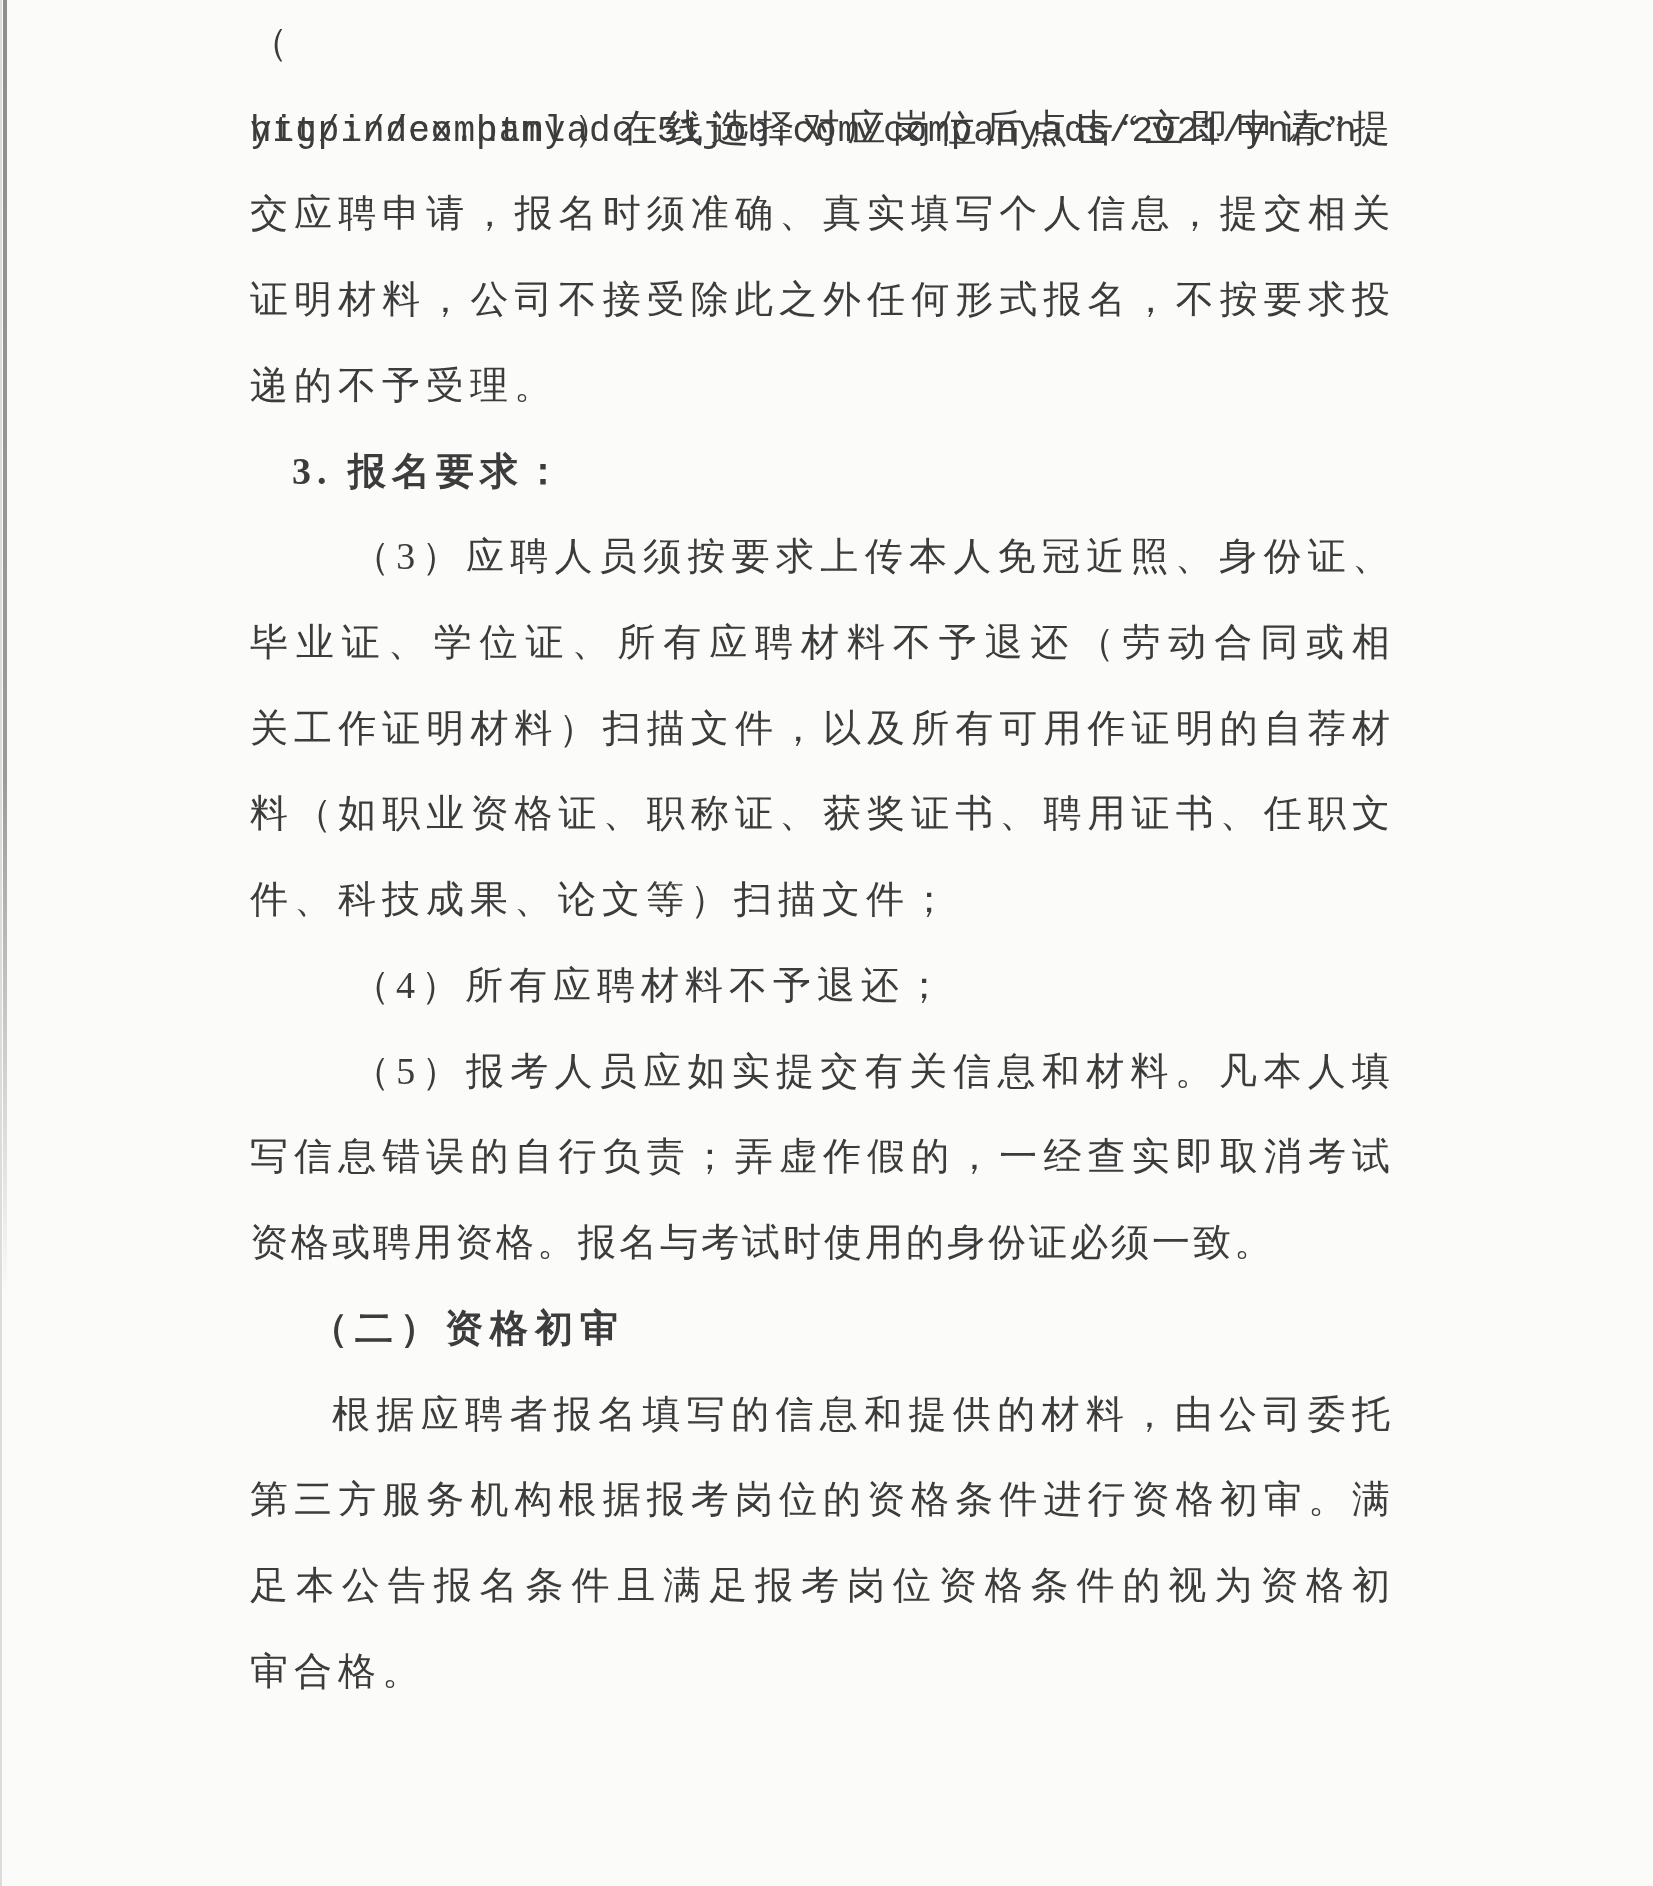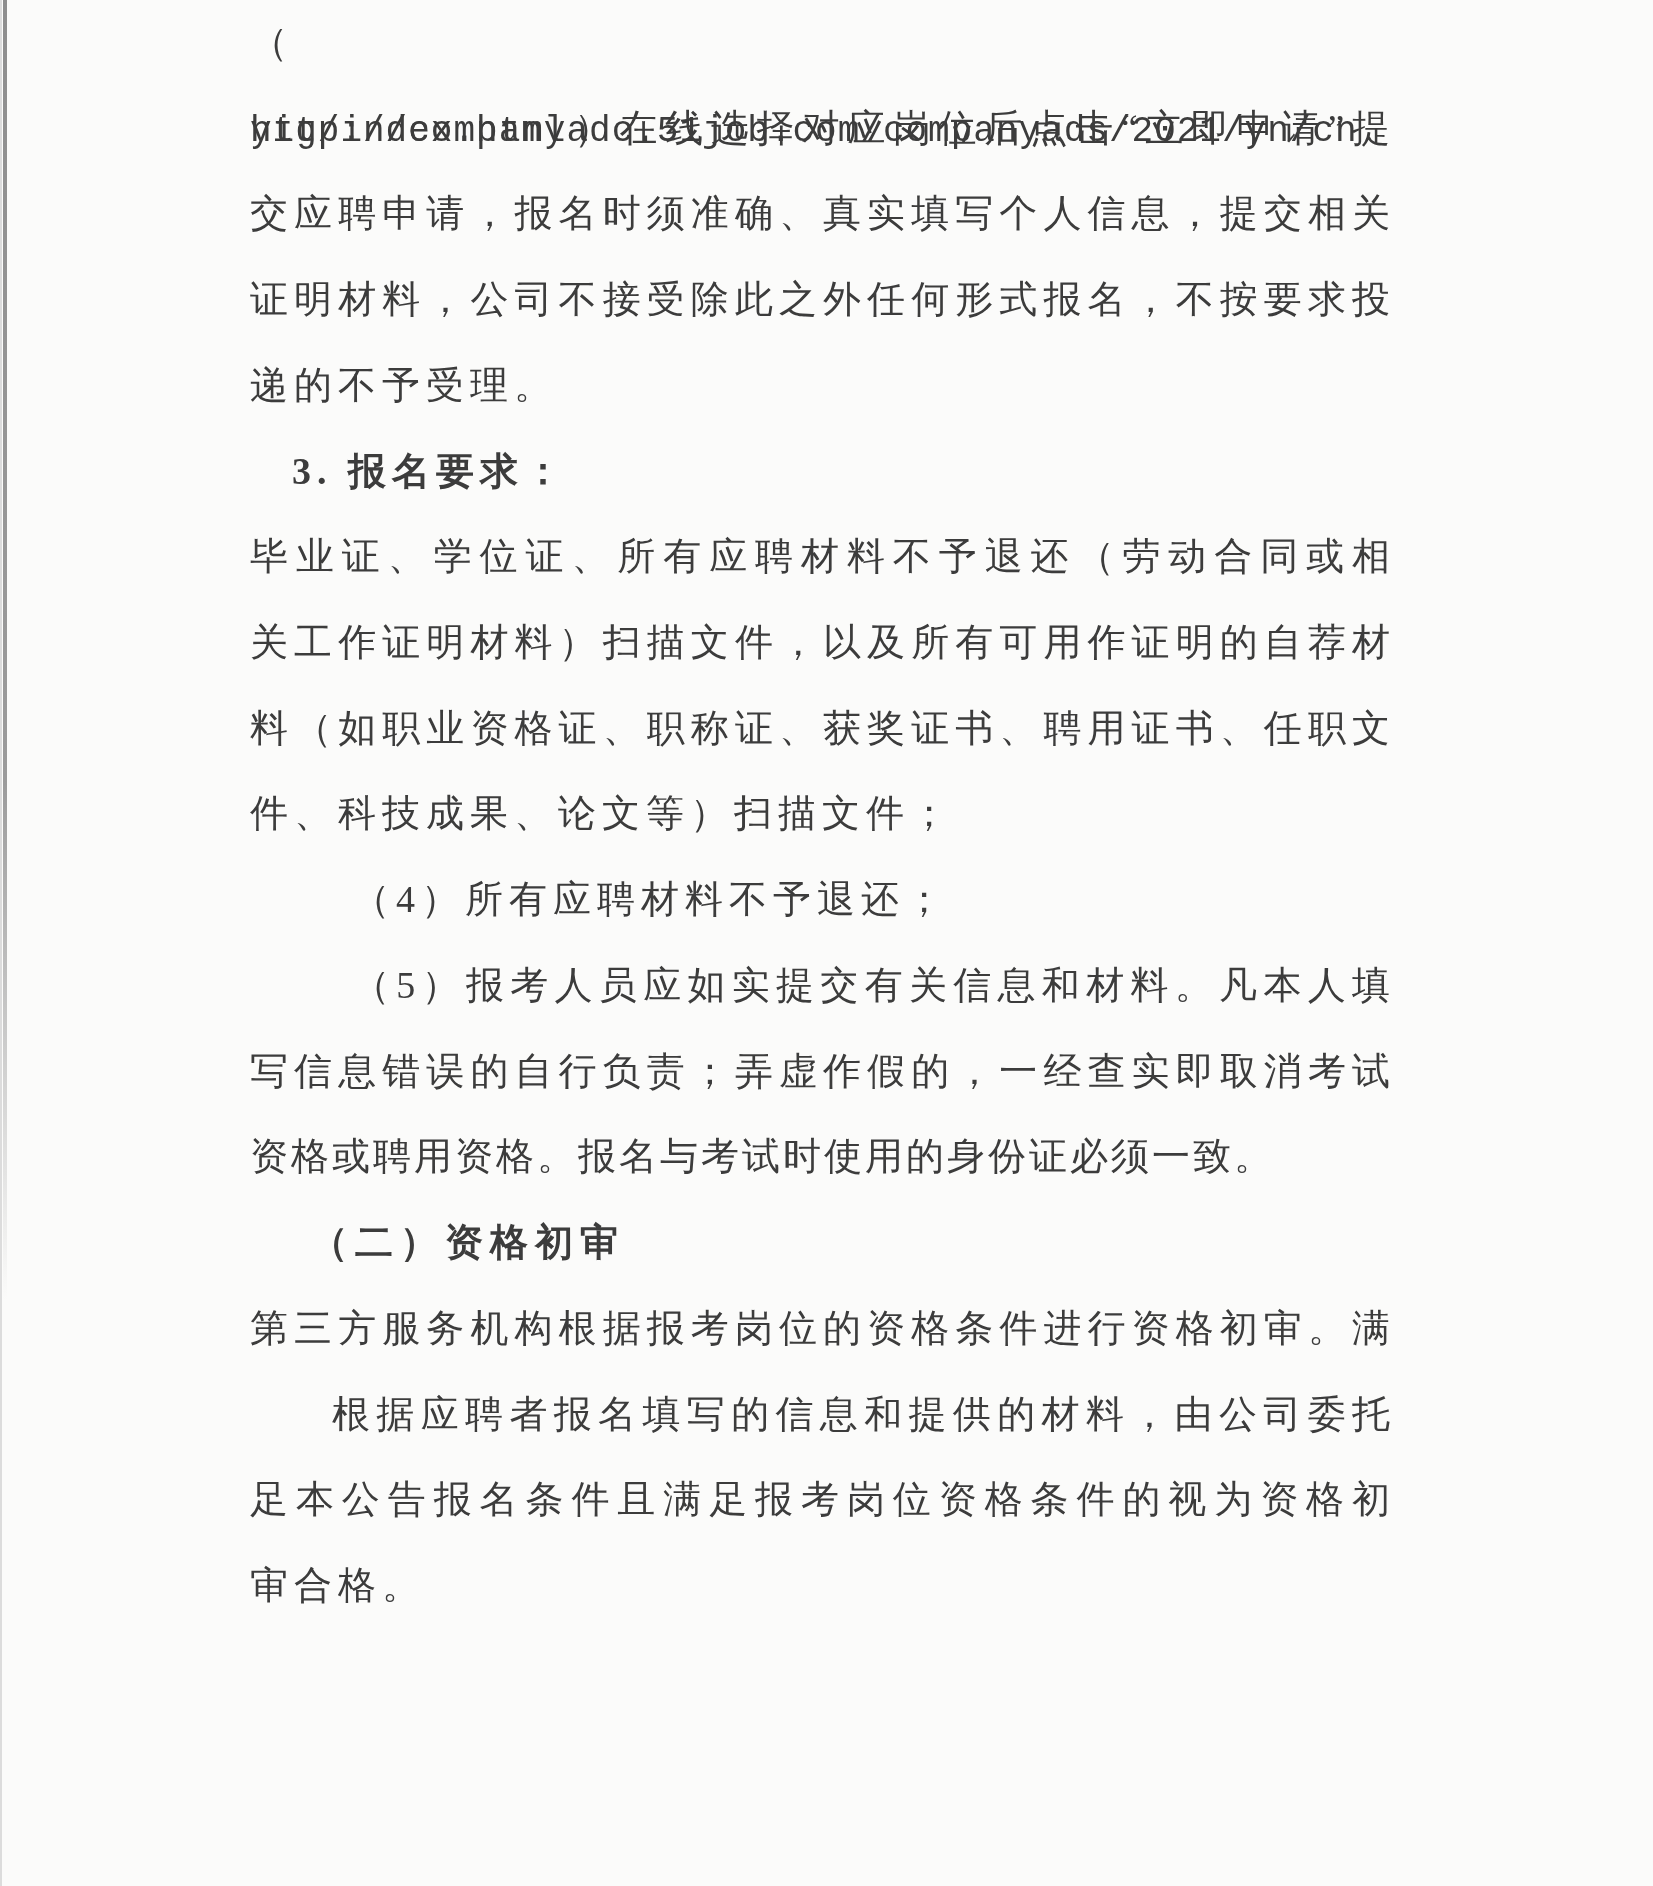--- a/index.html
+++ b/index.html
@@ -71,30 +71,31 @@
     <div class="line full"><span>（ </span><span class="mono">http://companyadc.51job.com/companyads/2021/yn/cn</span></div>
 
     <div class="line full"><span class="mono">yig/index.html</span><span>）在线选择对应岗位后点击“立即申请”提</span></div>
 
     <div class="line full">交应聘申请，报名时须准确、真实填写个人信息，提交相关</div>
     <div class="line full">证明材料，公司不接受除此之外任何形式报名，不按要求投</div>
     <div class="line sp">递的不予受理。</div>
 
     <div class="line h1">3. 报名要求：</div>
 
+    <div class="line full ind2">（3）应聘人员须按要求上传本人免冠近照、身份证、</div>
     <div class="line full">毕业证、学位证、所有应聘材料不予退还（劳动合同或相</div>
     <div class="line full">关工作证明材料）扫描文件，以及所有可用作证明的自荐材</div>
     <div class="line full">料（如职业资格证、职称证、获奖证书、聘用证书、任职文</div>
     <div class="line sp">件、科技成果、论文等）扫描文件；</div>
     <div class="line sp ind2">（4）所有应聘材料不予退还；</div>
     <div class="line full ind2">（5）报考人员应如实提交有关信息和材料。凡本人填</div>
     <div class="line full">写信息错误的自行负责；弄虚作假的，一经查实即取消考试</div>
     <div class="line tight">资格或聘用资格。报名与考试时使用的身份证必须一致。</div>
 
     <div class="line h2">（二）资格初审</div>
 
+    <div class="line full ind19">根据应聘者报名填写的信息和提供的材料，由公司委托</div>
     <div class="line full">第三方服务机构根据报考岗位的资格条件进行资格初审。满</div>
-    <div class="line full ind19">根据应聘者报名填写的信息和提供的材料，由公司委托</div>
     <div class="line full">足本公告报名条件且满足报考岗位资格条件的视为资格初</div>
     <div class="line sp">审合格。</div>
 
   </div>
 </div>
 
 </body></html>

